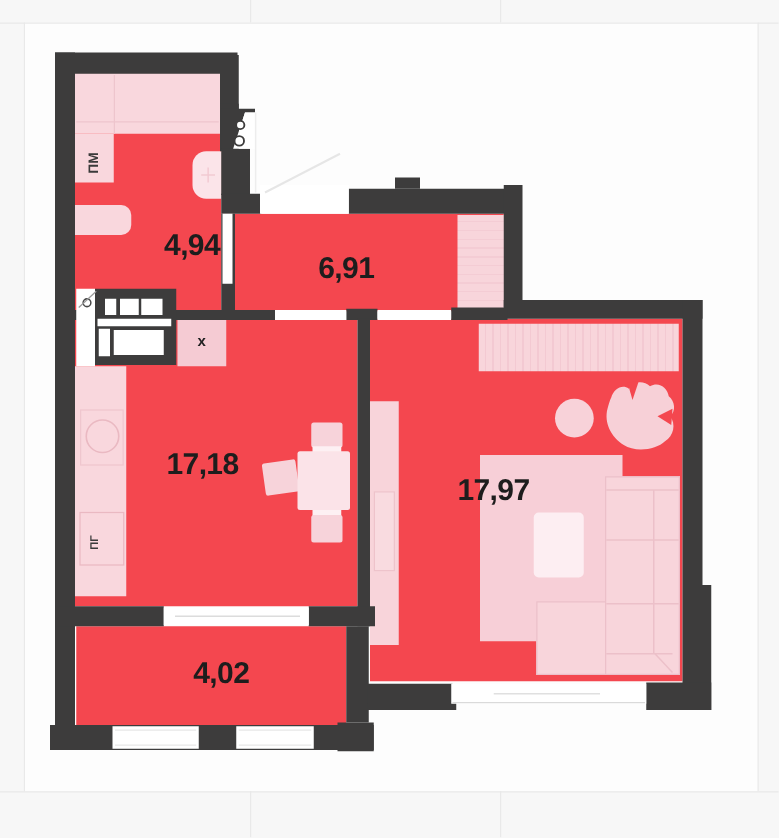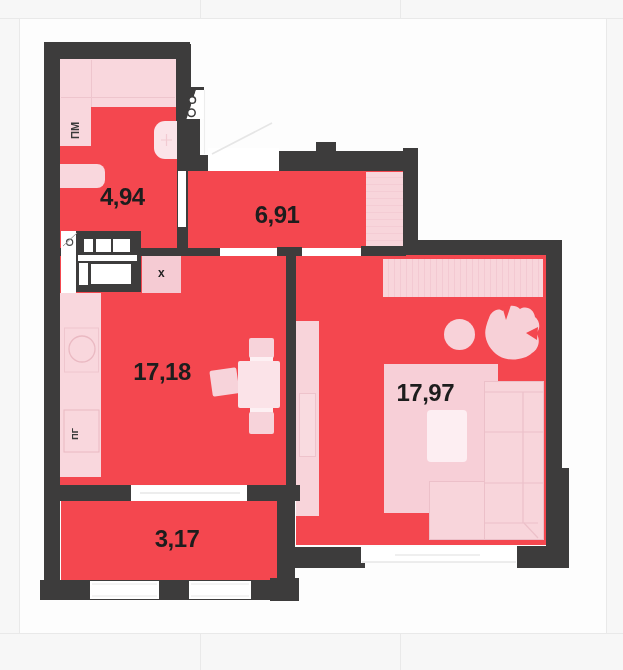--- a/index.html
+++ b/index.html
@@ -48,21 +48,21 @@
   <div class="abs" style="left:91px;top:60px;width:1px;height:47px;background:#eec5cd;"></div>
 
   <div class="pink" style="left:60px;top:107px;width:31px;height:39px;background:#f9d7dd;"></div>
 
   <div class="sm" style="left:62px;top:120px;width:26px;font-size:11px;transform:rotate(-90deg);transform-origin:center;">ПМ</div>
 
   <div class="pink" style="left:59px;top:164px;width:46px;height:24px;border-radius:0 8px 8px 0;background:#f9d7dd;"></div>
 
   <div class="abs" style="left:154px;top:121px;width:23px;height:38px;background:#fbe4e9;border-radius:11px 0 0 11px;"></div>
 
-  <div class="lbl" style="left:100px;top:183px;width:76px;text-align:left;">4,94</div>
+  <div class="lbl" style="left:100px;top:183px;width:76px;text-align:right;">4,94</div>
 
   <div class="pink" style="left:366px;top:172px;width:38px;height:75px;background:repeating-linear-gradient(0deg,#f8d5db 0px,#f8d5db 6px,#f4ccd4 6px,#f4ccd4 7px);"></div>
 
   <div class="lbl" style="left:239px;top:201px;width:76px;text-align:center;">6,91</div>
 
   <div class="pink" style="left:60px;top:293px;width:41px;height:184px;background:#f9d7dd;"></div>
 
   <div class="pink" style="left:142px;top:256px;width:39px;height:37px;background:#f5cbd3;"></div>
 
   <div class="sm" style="left:158px;top:266px;font-size:12px;color:#222;">x</div>
@@ -90,23 +90,23 @@
   <div class="abs" style="left:444px;top:319px;width:31px;height:31px;border-radius:50%;background:#f8d2d9;"></div>
 
   <div class="pink" style="left:384px;top:364px;width:114px;height:149px;background:#f7cfd7;"></div>
 
   <div class="abs" style="left:427px;top:410px;width:40px;height:52px;background:#fdeef2;border-radius:4px;"></div>
 
   <div class="pink" style="left:429px;top:481px;width:115px;height:59px;background:#f8d5db;box-shadow:inset 0 0 0 1px #ecc0c9;"></div>
 
   <div class="pink" style="left:484px;top:381px;width:60px;height:159px;background:#f8d5db;box-shadow:inset 0 0 0 1px #ecc0c9;"></div>
 
-  <div class="lbl" style="left:378px;top:379px;width:76px;text-align:right;">17,97</div>
-
-  <div class="lbl" style="left:139px;top:525px;width:76px;text-align:center;">3,17</div>
+  <div class="lbl" style="left:366px;top:379px;width:76px;text-align:left;">17,97</div>
+
+  <div class="lbl" style="left:139px;top:525px;width:76px;text-align:center;">4,02</div>
 
   <div class="w" style="left:44px;top:42px;width:146px;height:17px;"></div>
 
   <div class="w" style="left:44px;top:42px;width:16px;height:558px;"></div>
 
   <div class="w" style="left:176px;top:44px;width:15px;height:47px;"></div>
 
   <div class="w" style="left:176px;top:83px;width:15px;height:38px;"></div>
 
   <div class="w" style="left:177px;top:119px;width:23px;height:37px;"></div>

